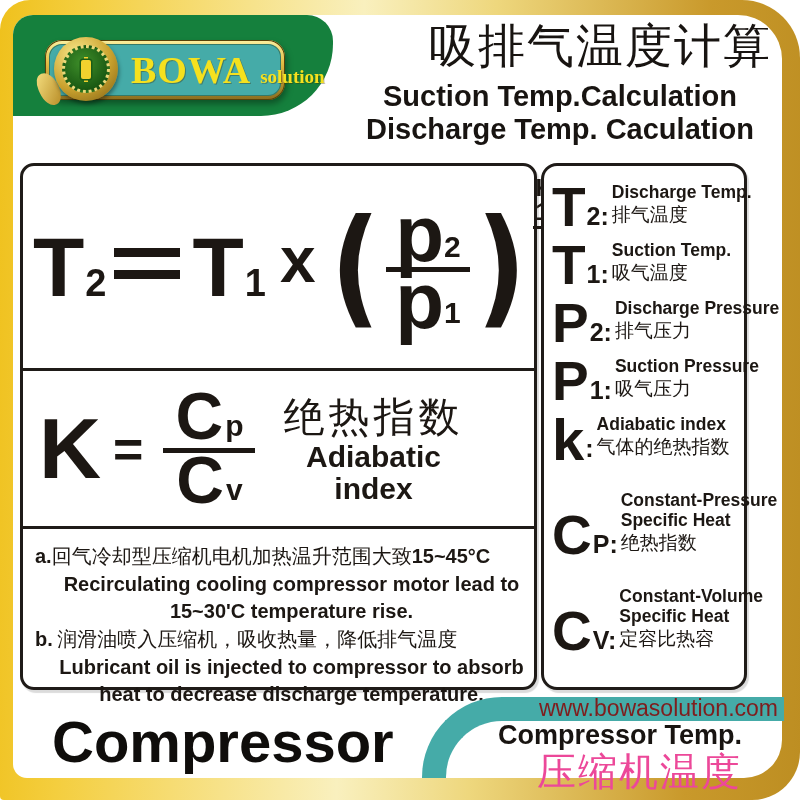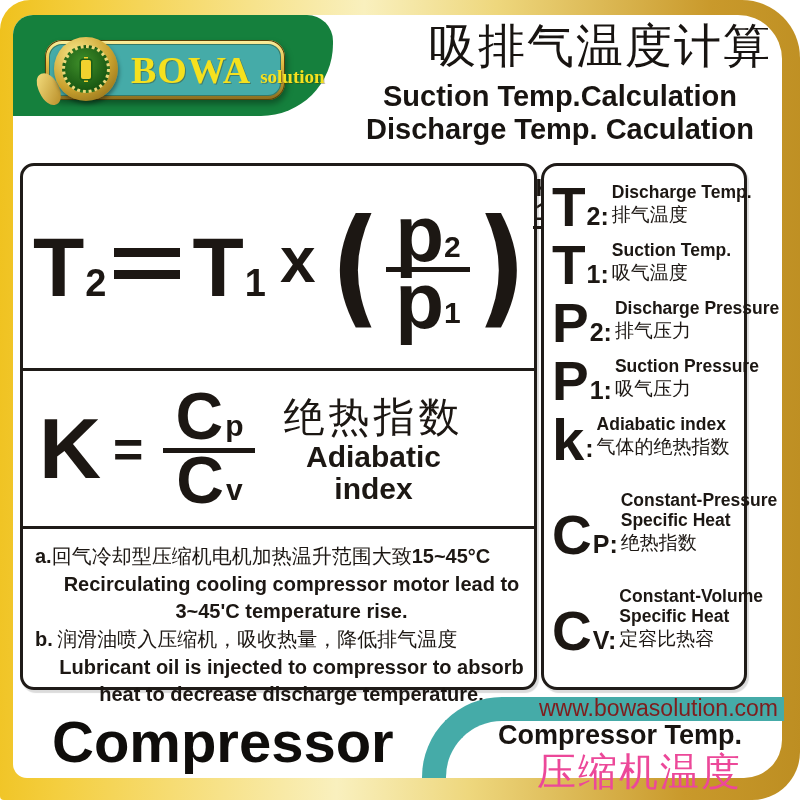--- a/index.html
+++ b/index.html
@@ -202,21 +202,21 @@
         <span class="en">Adiabatic</span>
         <span class="en">index</span>
       </span>
     </div>
 
     <div class="sec sec-notes">
       <div class="note-line">
         <span class="pfx">a.</span><span class="zh">回气冷却型压缩机电机加热温升范围大致</span><span class="zbold">15~45°C</span>
       </div>
       <div class="note-en">Recirculating cooling compressor motor lead to</div>
-      <div class="note-en">3~45'C temperature rise.</div>
+      <div class="note-en">15~30'C temperature rise.</div>
       <div class="note-line gap-b">
         <span class="pfx">b.</span> <span class="zh">润滑油喷入压缩机，吸收热量，降低排气温度</span>
       </div>
       <div class="note-en">Lubricant oil is injected to compressor to absorb</div>
       <div class="note-en">heat to decrease discharge temperature.</div>
     </div>
   </div>
 
   <div class="legend-box">
 

